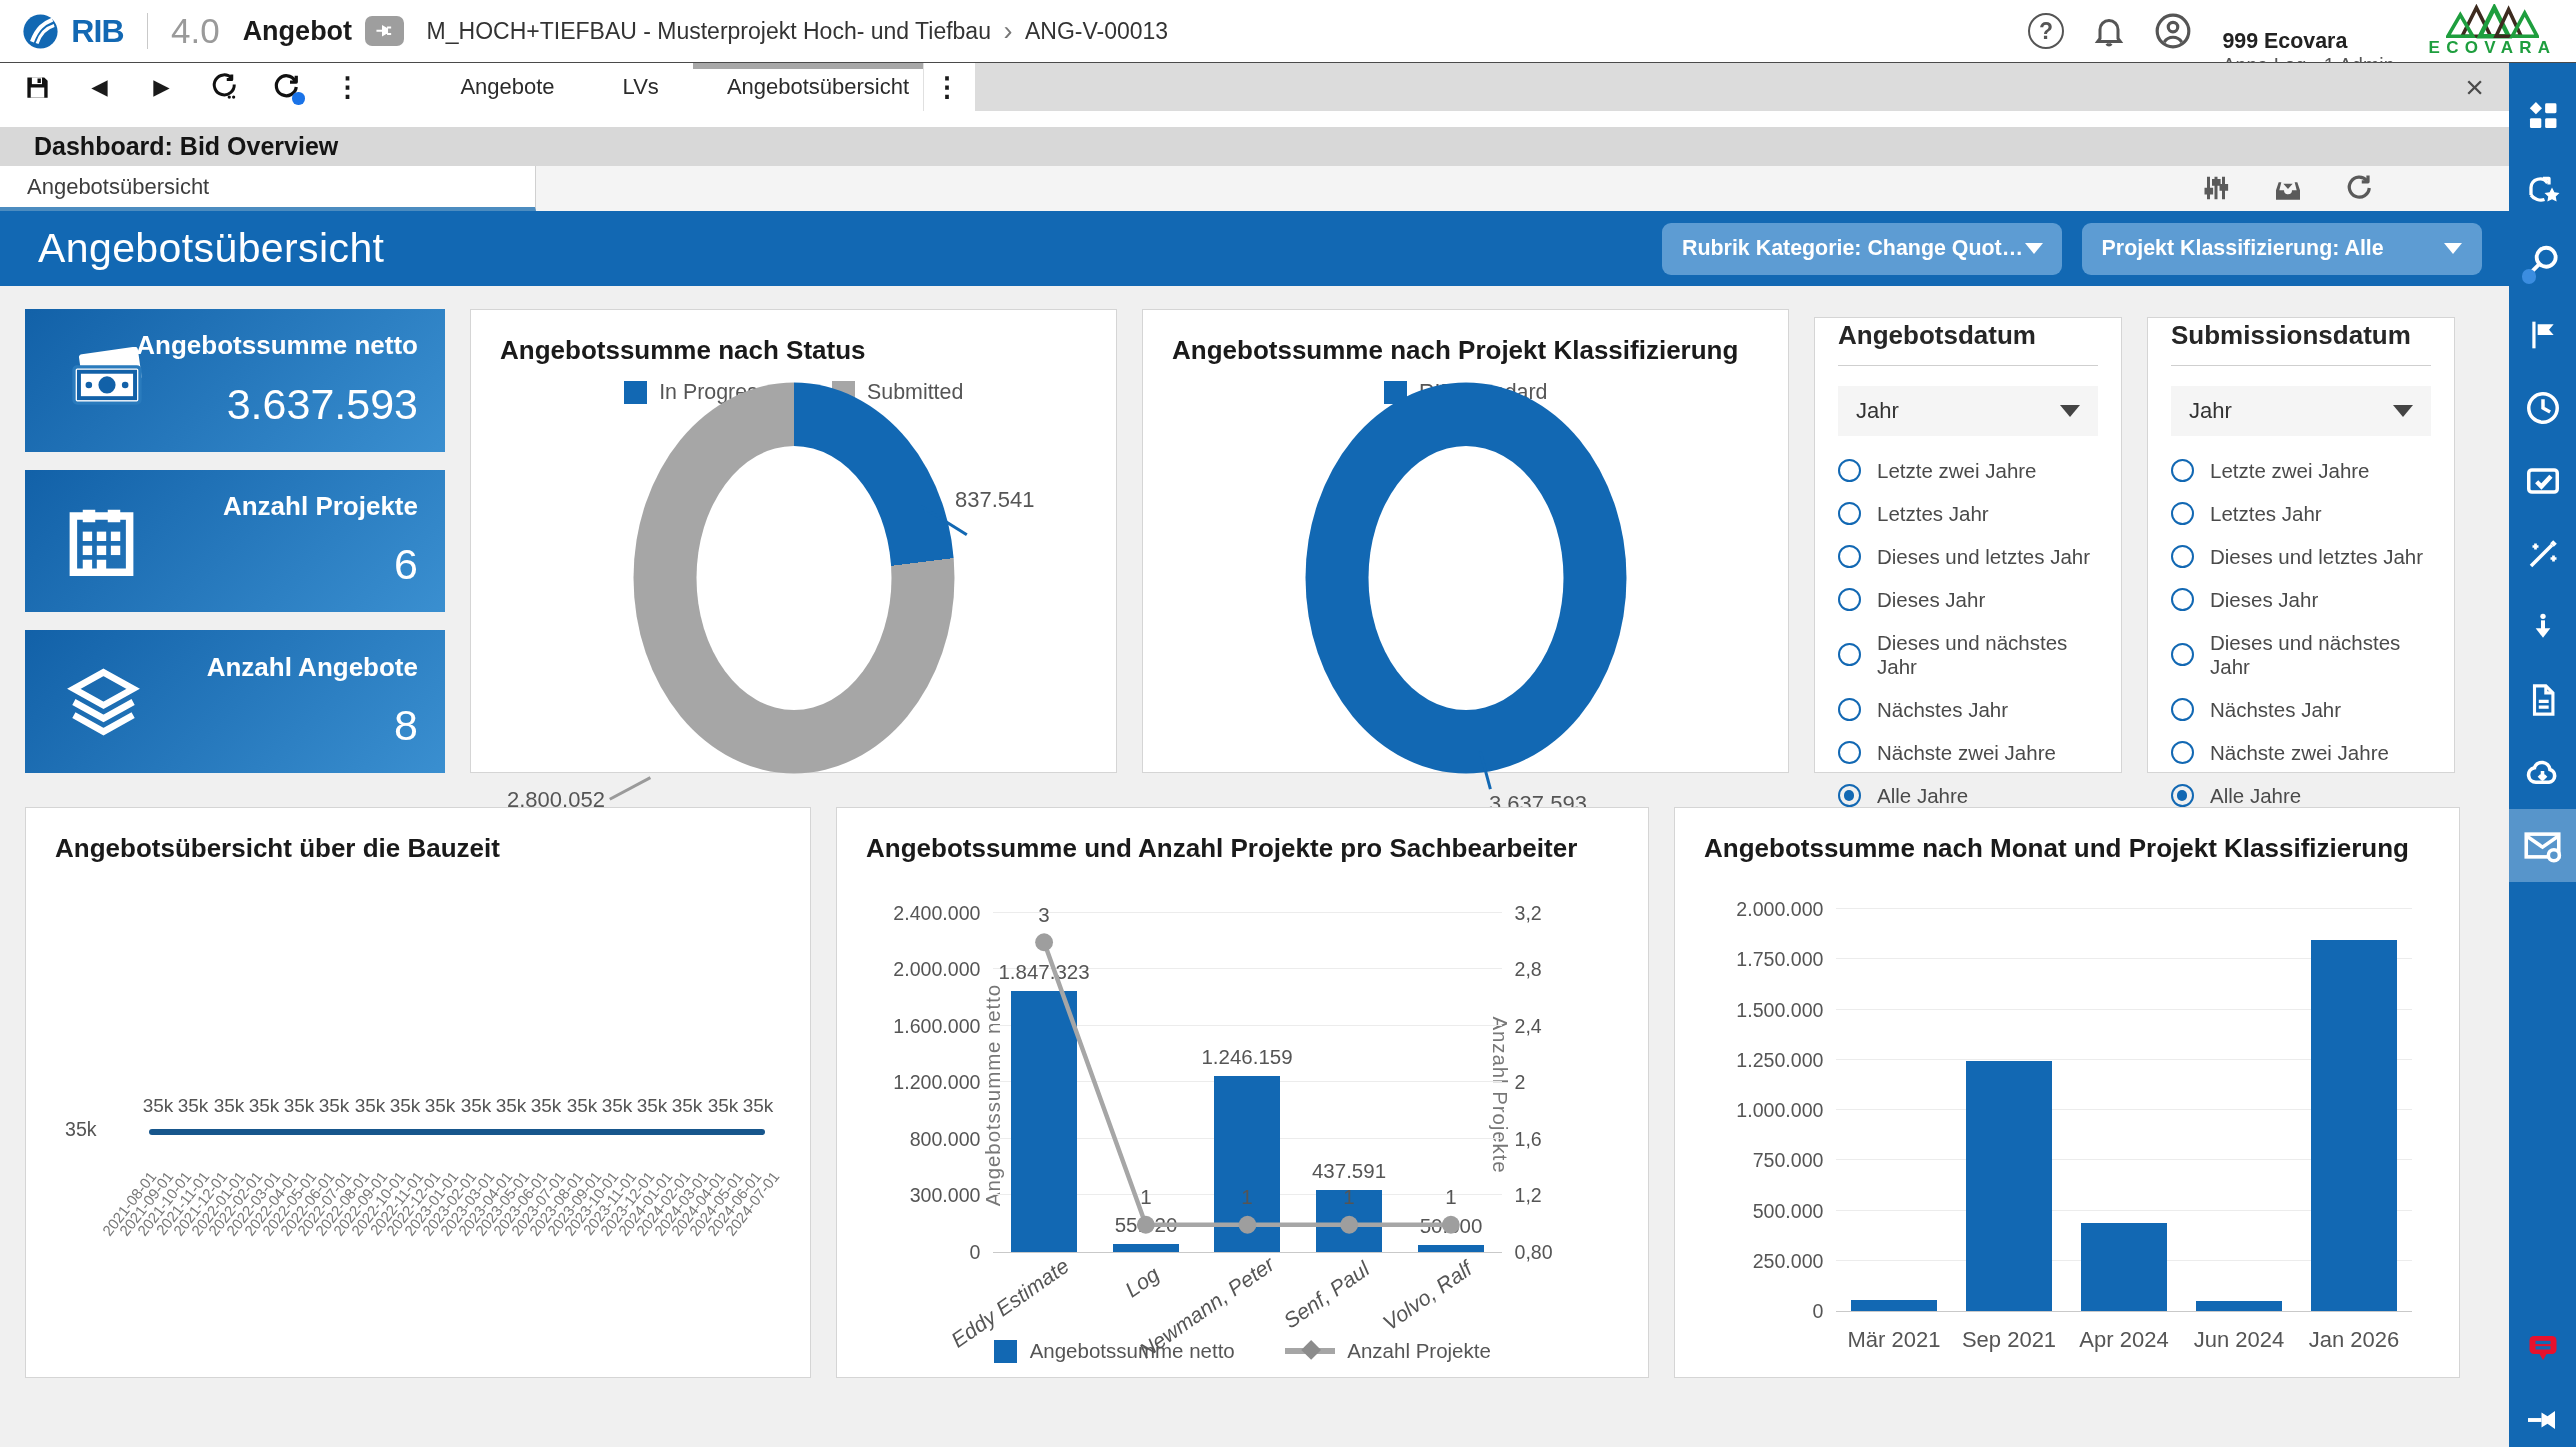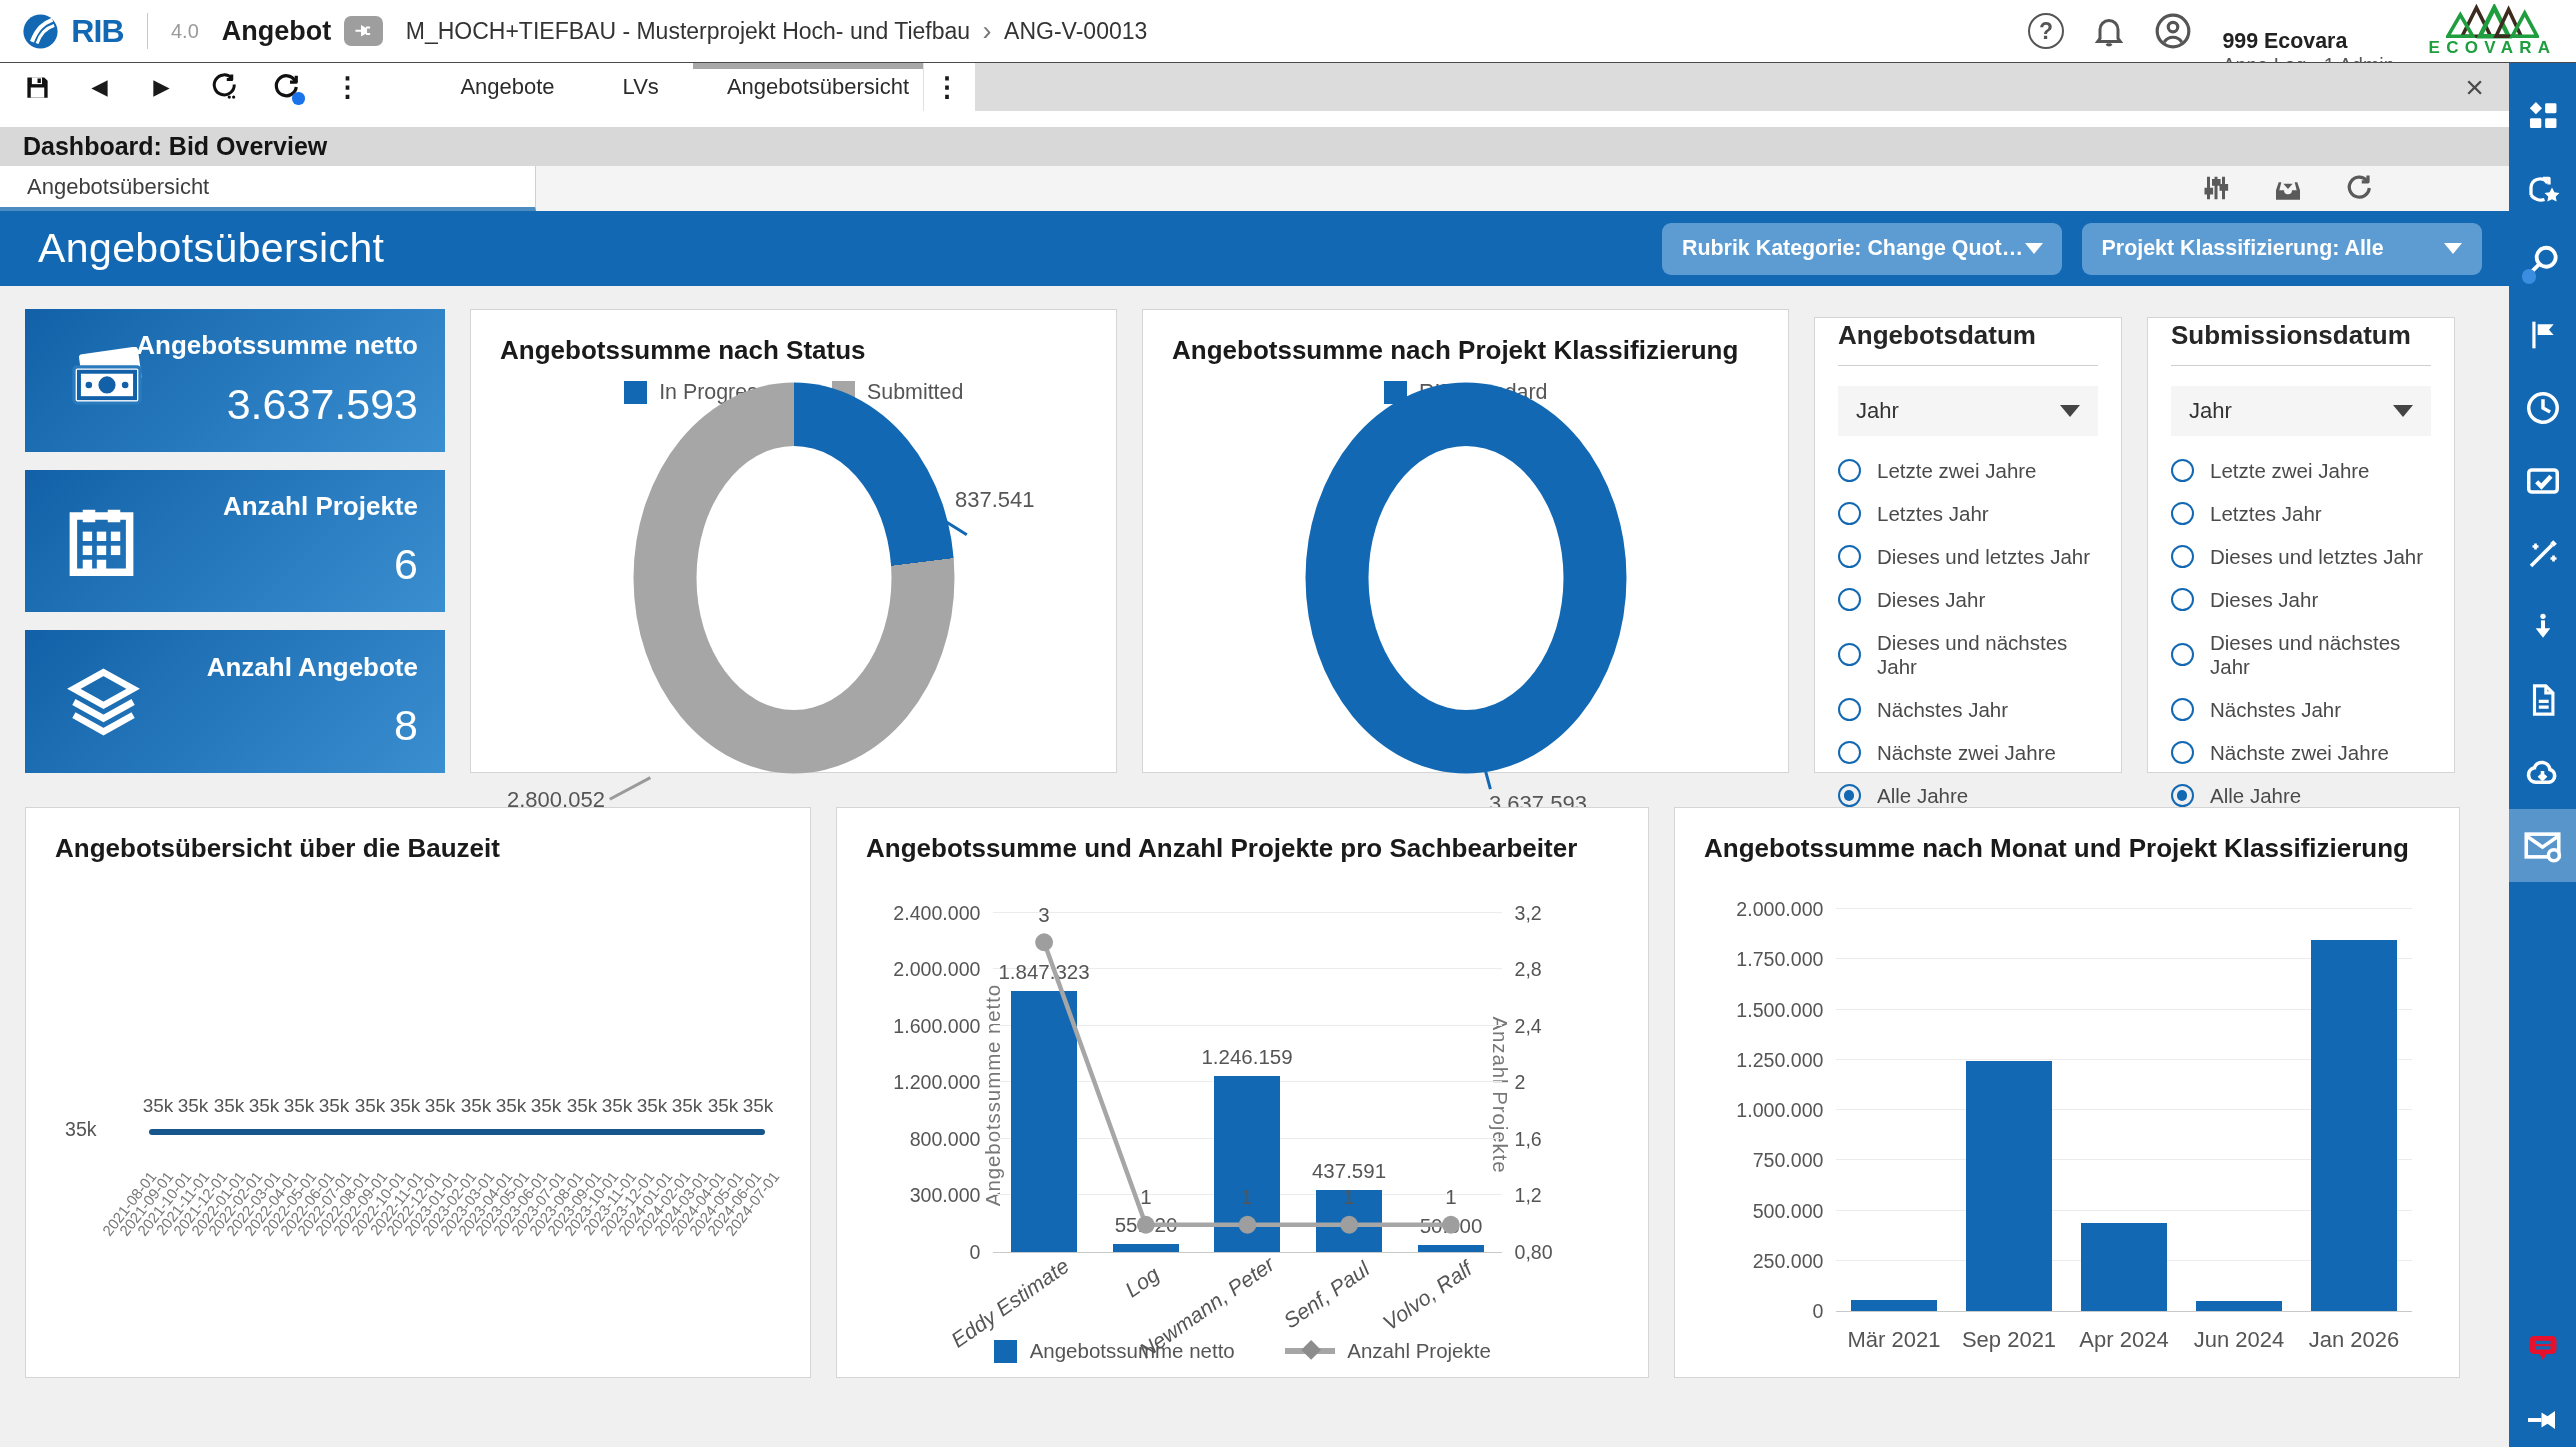--- a/index.html
+++ b/index.html
@@ -6,21 +6,21 @@
   html,body { width:2576px; height:1448px; overflow:hidden; background:#fff;
     font-family:"Liberation Sans", sans-serif; color:#262626; }
   .page { position:relative; width:2576px; height:1448px; }
 
   
   .topbar { height:63px; background:#fff; display:flex; align-items:center; padding:0 19.6px;
     border-bottom:1.8px solid #4a4a4a; }
   .brand { display:flex; align-items:center; gap:10.7px; }
   .brand-name { color:#1268b3; font-size:32px; font-weight:bold; letter-spacing:-0.9px; }
   .vdiv { width:0.9px; height:36px; background:#c9c9c9; margin:0 12.5px; }
-  .version { color:#9a9a9a; font-size:20px; }
+  .version { color:#9a9a9a; font-size:35px; }
   .module { font-size:27px; font-weight:bold; color:#1a1a1a; margin-left:23px; }
   .pin-chip { margin-left:12.5px; background:#9e9e9e; border-radius:7.1px; width:39px; height:30px;
     display:flex; align-items:center; justify-content:center; color:#fff; }
   .crumb { margin-left:23px; font-size:23px; color:#333; display:flex; gap:12.5px; align-items:center; }
   .crumb .sep { color:#777; font-size:27px; }
   .top-right { margin-left:auto; display:flex; align-items:center; gap:25px; }
   .hicon { width:39px; height:39px; color:#555; display:flex; align-items:center; justify-content:center; }
   .help-circle { width:36px; height:36px; border:2.7px solid #555; border-radius:50%;
     font-size:23px; font-weight:bold; color:#555; display:flex; align-items:center; justify-content:center; }
   .userblock { text-align:left; line-height:1.15; margin-left:5.4px; }
@@ -50,21 +50,21 @@
   .tabs { display:flex; align-items:stretch; margin-left:63px; height:48px; }
   .tab { padding:0 34px; display:flex; align-items:center; font-size:22px; color:#2b2b2b; }
   .tab.active { background:#fff; position:relative; padding-right:14.3px; }
   .tab.active::before { content:""; position:absolute; top:0; left:0; right:0; height:6.3px; background:#a8a8a8; }
   .tab-kebab { background:#fff; display:flex; align-items:center; padding:0 14.3px 0 9px; border-left:0.9px solid #e0e0e0; }
   .ts-close { position:absolute; right:25px; top:0; height:48px; display:flex; align-items:center;
     font-size:32px; color:#4a4a4a; }
   .whitegap { height:16px; background:#fff; }
 
   
-  .dashbar { height:39px; background:#d8d8d8; display:flex; align-items:center; padding-left:23px;
+  .dashbar { height:39px; background:#d8d8d8; display:flex; align-items:center; padding-left:34px;
     font-size:25px; font-weight:bold; color:#141414; }
   .subtabrow { height:45px; background:#f4f4f4; display:flex; align-items:center; position:relative; }
   .subtab { width:536px; height:45px; background:#fff; border-right:0.9px solid #d0d0d0;
     border-bottom:4.5px solid #4c8cc0; display:flex; align-items:center; padding-left:27px;
     font-size:22px; color:#3d3d3d; }
   .subtab-icons { position:absolute; right:134px; display:flex; gap:39px; color:#5a5a5a; align-items:center; }
   .subtab-icons .si { width:32px; height:32px; }
 
   
   .banner { height:75px; background:#1268b3; display:flex; align-items:center; padding:0 27px 0 38px; }

